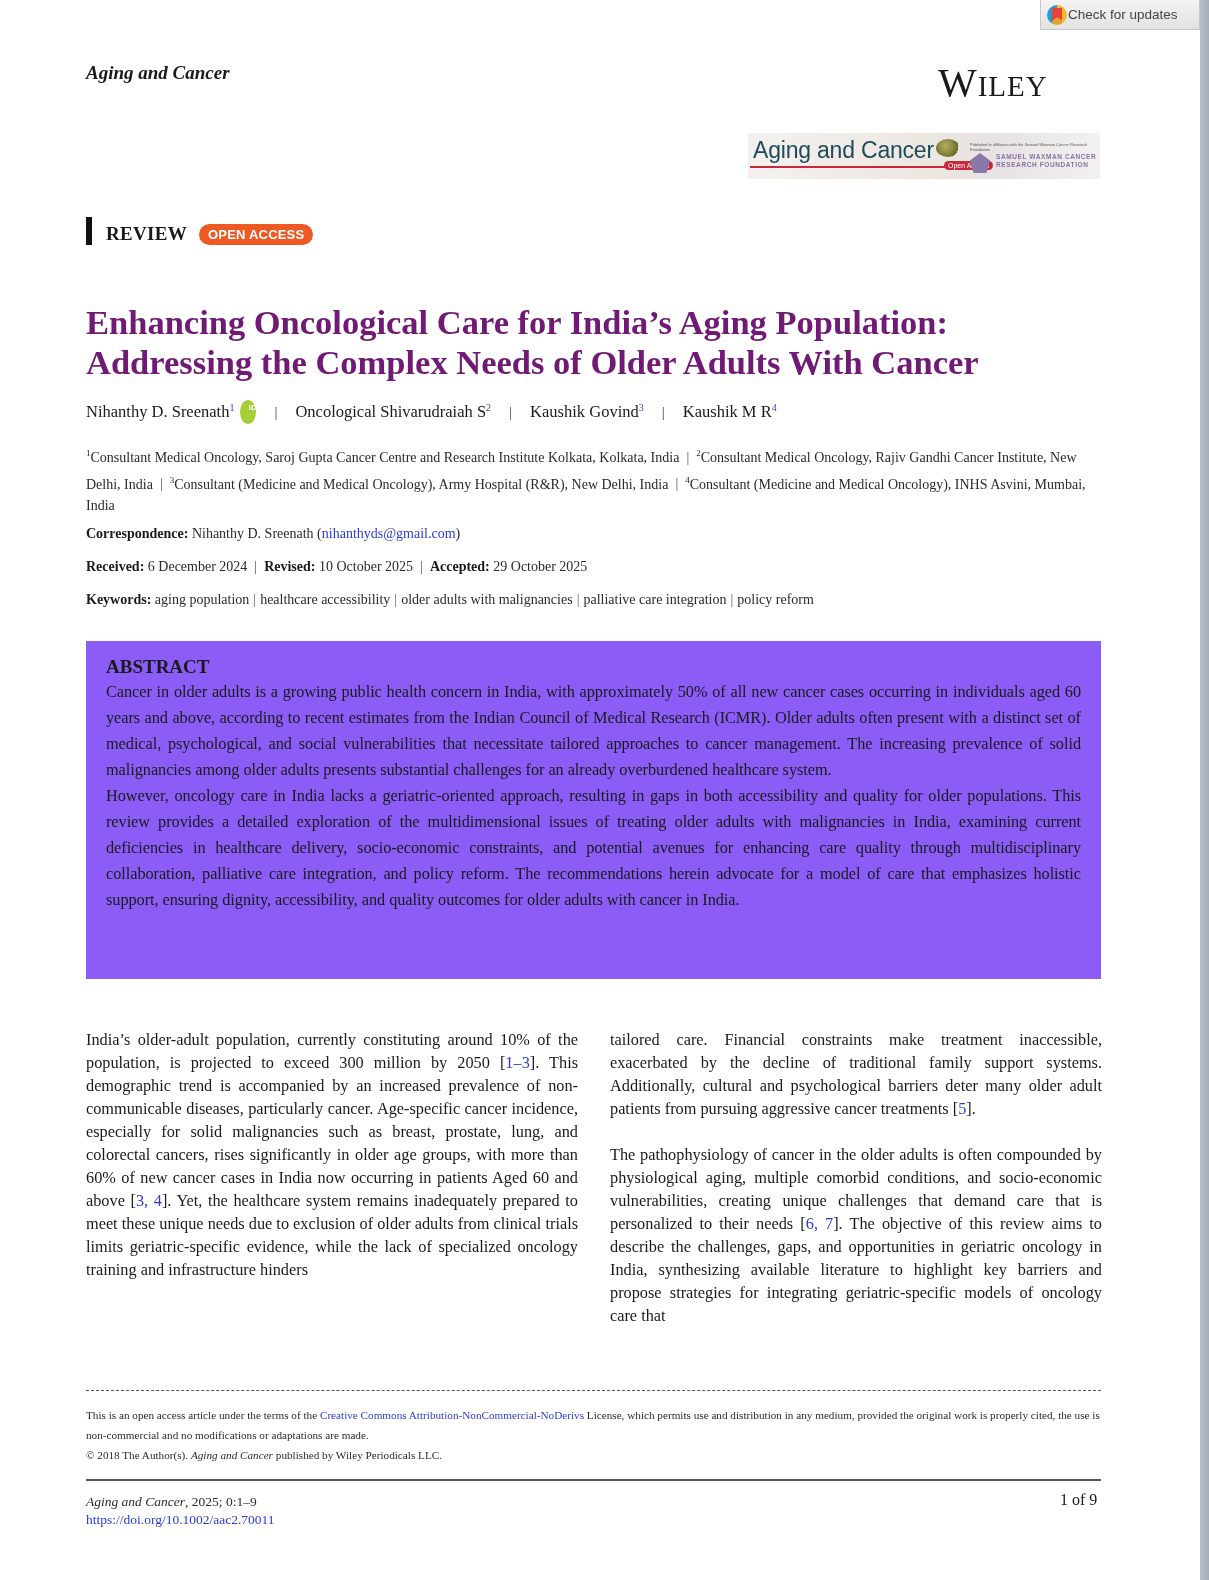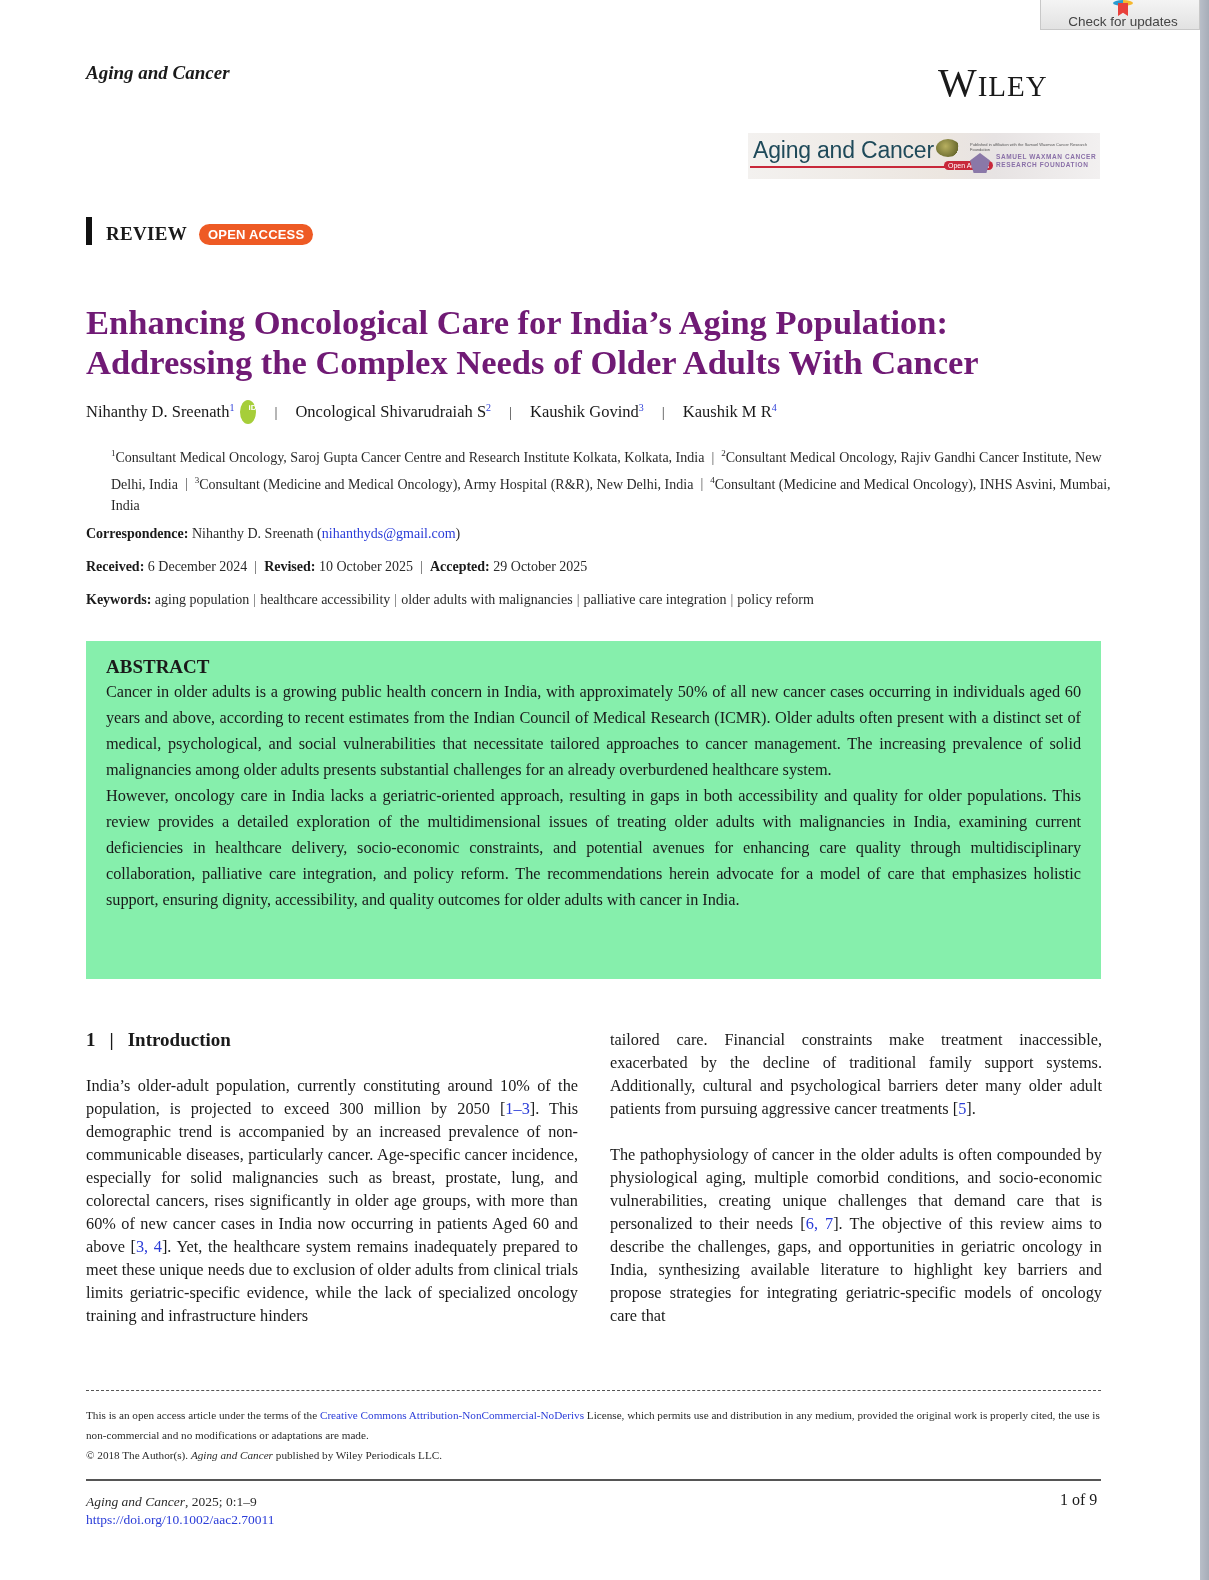--- a/index.html
+++ b/index.html
@@ -4,22 +4,22 @@
 <style>
   * { box-sizing: border-box; margin: 0; padding: 0; }
   html, body { width: 1209px; height: 1580px; background: #ffffff; overflow: hidden; }
   body { position: relative; font-family: "Liberation Serif", "DejaVu Serif", serif; color: #1a1a1a; }
 
   .right-edge { position: absolute; top: 0; right: 0; width: 9px; height: 1580px;
     background: linear-gradient(to right, #b8bec8, #a6adb8); }
 
   .check-updates { position: absolute; top: 0; left: 1040px; width: 160px; height: 30px;
     background: linear-gradient(#f4f4f4, #e2e2e2); border: 1px solid #c8c8c8; border-top: none;
-    display: flex; align-items: center; padding-left: 6px; gap: 8px;
-    font-family: "Liberation Sans", "DejaVu Sans", sans-serif; font-size: 13.5px; color: #444; flex-direction: column; }
+    display: flex; align-items: center; padding-left: 6px; gap: 1px;
+    font-family: "Liberation Sans", "DejaVu Sans", sans-serif; font-size: 13.5px; color: #444; }
   .cu-icon { width: 20px; height: 20px; border-radius: 50%; position: relative;
     background: conic-gradient(#f5b82e 0 40%, #e8a12a 40% 60%, #2b9bd1 60% 100%); }
   .cu-icon::after { content: ""; position: absolute; left: 5px; top: 3px; width: 10px; height: 13px;
     background: #e8403b; clip-path: polygon(0 0, 100% 0, 100% 100%, 50% 75%, 0 100%); }
 
   .journal-header { position: absolute; top: 62px; left: 86px; font-size: 19px; font-style: italic; font-weight: bold; }
   .wiley-logo { position: absolute; top: 46px; left: 938px; font-size: 41px; letter-spacing: 1px; color: #1a1a1a;
     font-family: "Liberation Serif", serif; font-variant: small-caps; margin-top: 12px; }
 
   .banner { position: absolute; top: 133px; left: 748px; width: 352px; height: 46px;
@@ -44,30 +44,30 @@
     font-family: "Liberation Sans", "DejaVu Sans", sans-serif; font-size: 13px; font-weight: bold; letter-spacing: 0.2px; }
 
   .title { position: absolute; top: 302px; left: 86px; width: 1030px; font-size: 34.5px; line-height: 40px; font-weight: bold; color: #701a75; }
 
   .authors { position: absolute; top: 400px; left: 86px; font-size: 16.5px; display: flex; align-items: center; white-space: nowrap; }
   .authors sup { color: #2a3cd8; font-size: 10px; vertical-align: 6px; }
   .orcid { display: inline-block; width: 16px; height: 24px; border-radius: 50%; background: #a6ce39; color: #fff;
     font-family: "Liberation Sans", sans-serif; font-size: 8px; font-weight: bold; text-align: right; line-height: 16px; margin-left: 6px; }
   .sep { color: #444; margin: 0 18px; font-size: 15px; }
 
-  .affil { position: absolute; top: 442px; left: 86px; width: 1000px; font-size: 14px; line-height: 22px; color: #2a2a2a; margin-left: 25px; }
+  .affil { position: absolute; top: 442px; left: 86px; width: 1000px; font-size: 14px; line-height: 22px; color: #2a2a2a; }
   .affil sup { font-size: 9px; }
 
   .meta { position: absolute; left: 86px; font-size: 14px; color: #2a2a2a; white-space: nowrap; }
   .meta b { color: #1a1a1a; }
   .link { color: #2a3cd8; }
   .pipe { color: #555; margin: 0 7px; }
   .kpipe { color: #666; margin: 0 4px; }
 
-  .abstract { position: absolute; top: 641px; left: 86px; width: 1015px; height: 338px; background: #86efac; padding: 14px 20px 0 20px; }
+  .abstract { position: absolute; top: 641px; left: 86px; width: 1015px; height: 338px; background: #8b5cf6; padding: 14px 20px 0 20px; }
   .abstract h2 { font-size: 19px; font-weight: bold; line-height: 24px; }
   .abstract p { font-size: 16.3px; line-height: 26px; text-align: justify; letter-spacing: -0.05px; }
 
   .col { position: absolute; top: 1028px; width: 492px; font-size: 16.3px; line-height: 23px; text-align: justify; color: #1a1a1a; }
   .col-left { left: 86px; }
   .col-right { left: 610px; top: 1028px; }
   .sec-head { font-size: 19px; font-weight: bold; height: 24px; margin-bottom: 22px; margin-top: 0; }
   .sec-head .bar { margin: 0 14px; }
   .para2 { margin-top: 23px; }
 
@@ -145,23 +145,20 @@
   <span>aging population</span><span class="kpipe">|</span><span>healthcare accessibility</span><span class="kpipe">|</span><span>older adults with malignancies</span><span class="kpipe">|</span><span>palliative care integration</span><span class="kpipe">|</span><span>policy reform</span>
 </div>
 
 <section class="abstract">
   <h2>ABSTRACT</h2>
   <p>Cancer in older adults is a growing public health concern in India, with approximately 50% of all new cancer cases occurring in individuals aged 60 years and above, according to recent estimates from the Indian Council of Medical Research (ICMR). Older adults often present with a distinct set of medical, psychological, and social vulnerabilities that necessitate tailored approaches to cancer management. The increasing prevalence of solid malignancies among older adults presents substantial challenges for an already overburdened healthcare system.</p>
   <p>However, oncology care in India lacks a geriatric-oriented approach, resulting in gaps in both accessibility and quality for older populations. This review provides a detailed exploration of the multidimensional issues of treating older adults with malignancies in India, examining current deficiencies in healthcare delivery, socio-economic constraints, and potential avenues for enhancing care quality through multidisciplinary collaboration, palliative care integration, and policy reform. The recommendations herein advocate for a model of care that emphasizes holistic support, ensuring dignity, accessibility, and quality outcomes for older adults with cancer in India.</p>
 </section>
 
 <div class="col col-left">
-  <h3 class="sec-head">
-    <span>1</span><span class="bar">|</span><span>Introduction</span>
-  </h3>
   <p><span>India’s older-adult population, currently constituting around 10% of the population, is projected to exceed 300 million by 2050 [</span><a class="link">1–3</a><span>]. This demographic trend is accompanied by an increased prevalence of non-communicable diseases, particularly cancer. Age-specific cancer incidence, especially for solid malignancies such as breast, prostate, lung, and colorectal cancers, rises significantly in older age groups, with more than 60% of new cancer cases in India now occurring in patients Aged 60 and above [</span><a class="link">3, 4</a><span id="p1c">]. Yet, the healthcare system remains inadequately prepared to meet these unique needs due to exclusion of older adults from clinical trials limits geriatric-specific evidence, while the lack of specialized oncology training and infrastructure hinders </span></p>
 </div>
 
 <div class="col col-right">
   <p><span id="p1c-right">tailored care. Financial constraints make treatment inaccessible, exacerbated by the decline of traditional family support systems. Additionally, cultural and psychological barriers deter many older adult patients from pursuing aggressive cancer treatments [</span><a class="link">5</a><span>].</span></p>
   <p class="para2"><span>The pathophysiology of cancer in the older adults is often compounded by physiological aging, multiple comorbid conditions, and socio-economic vulnerabilities, creating unique challenges that demand care that is personalized to their needs [</span><a class="link">6, 7</a><span>]. The objective of this review aims to describe the challenges, gaps, and opportunities in geriatric oncology in India, synthesizing available literature to highlight key barriers and propose strategies for integrating geriatric-specific models of oncology care that</span></p>
 </div>
 
 <div class="dash"></div>
 <div class="license">

